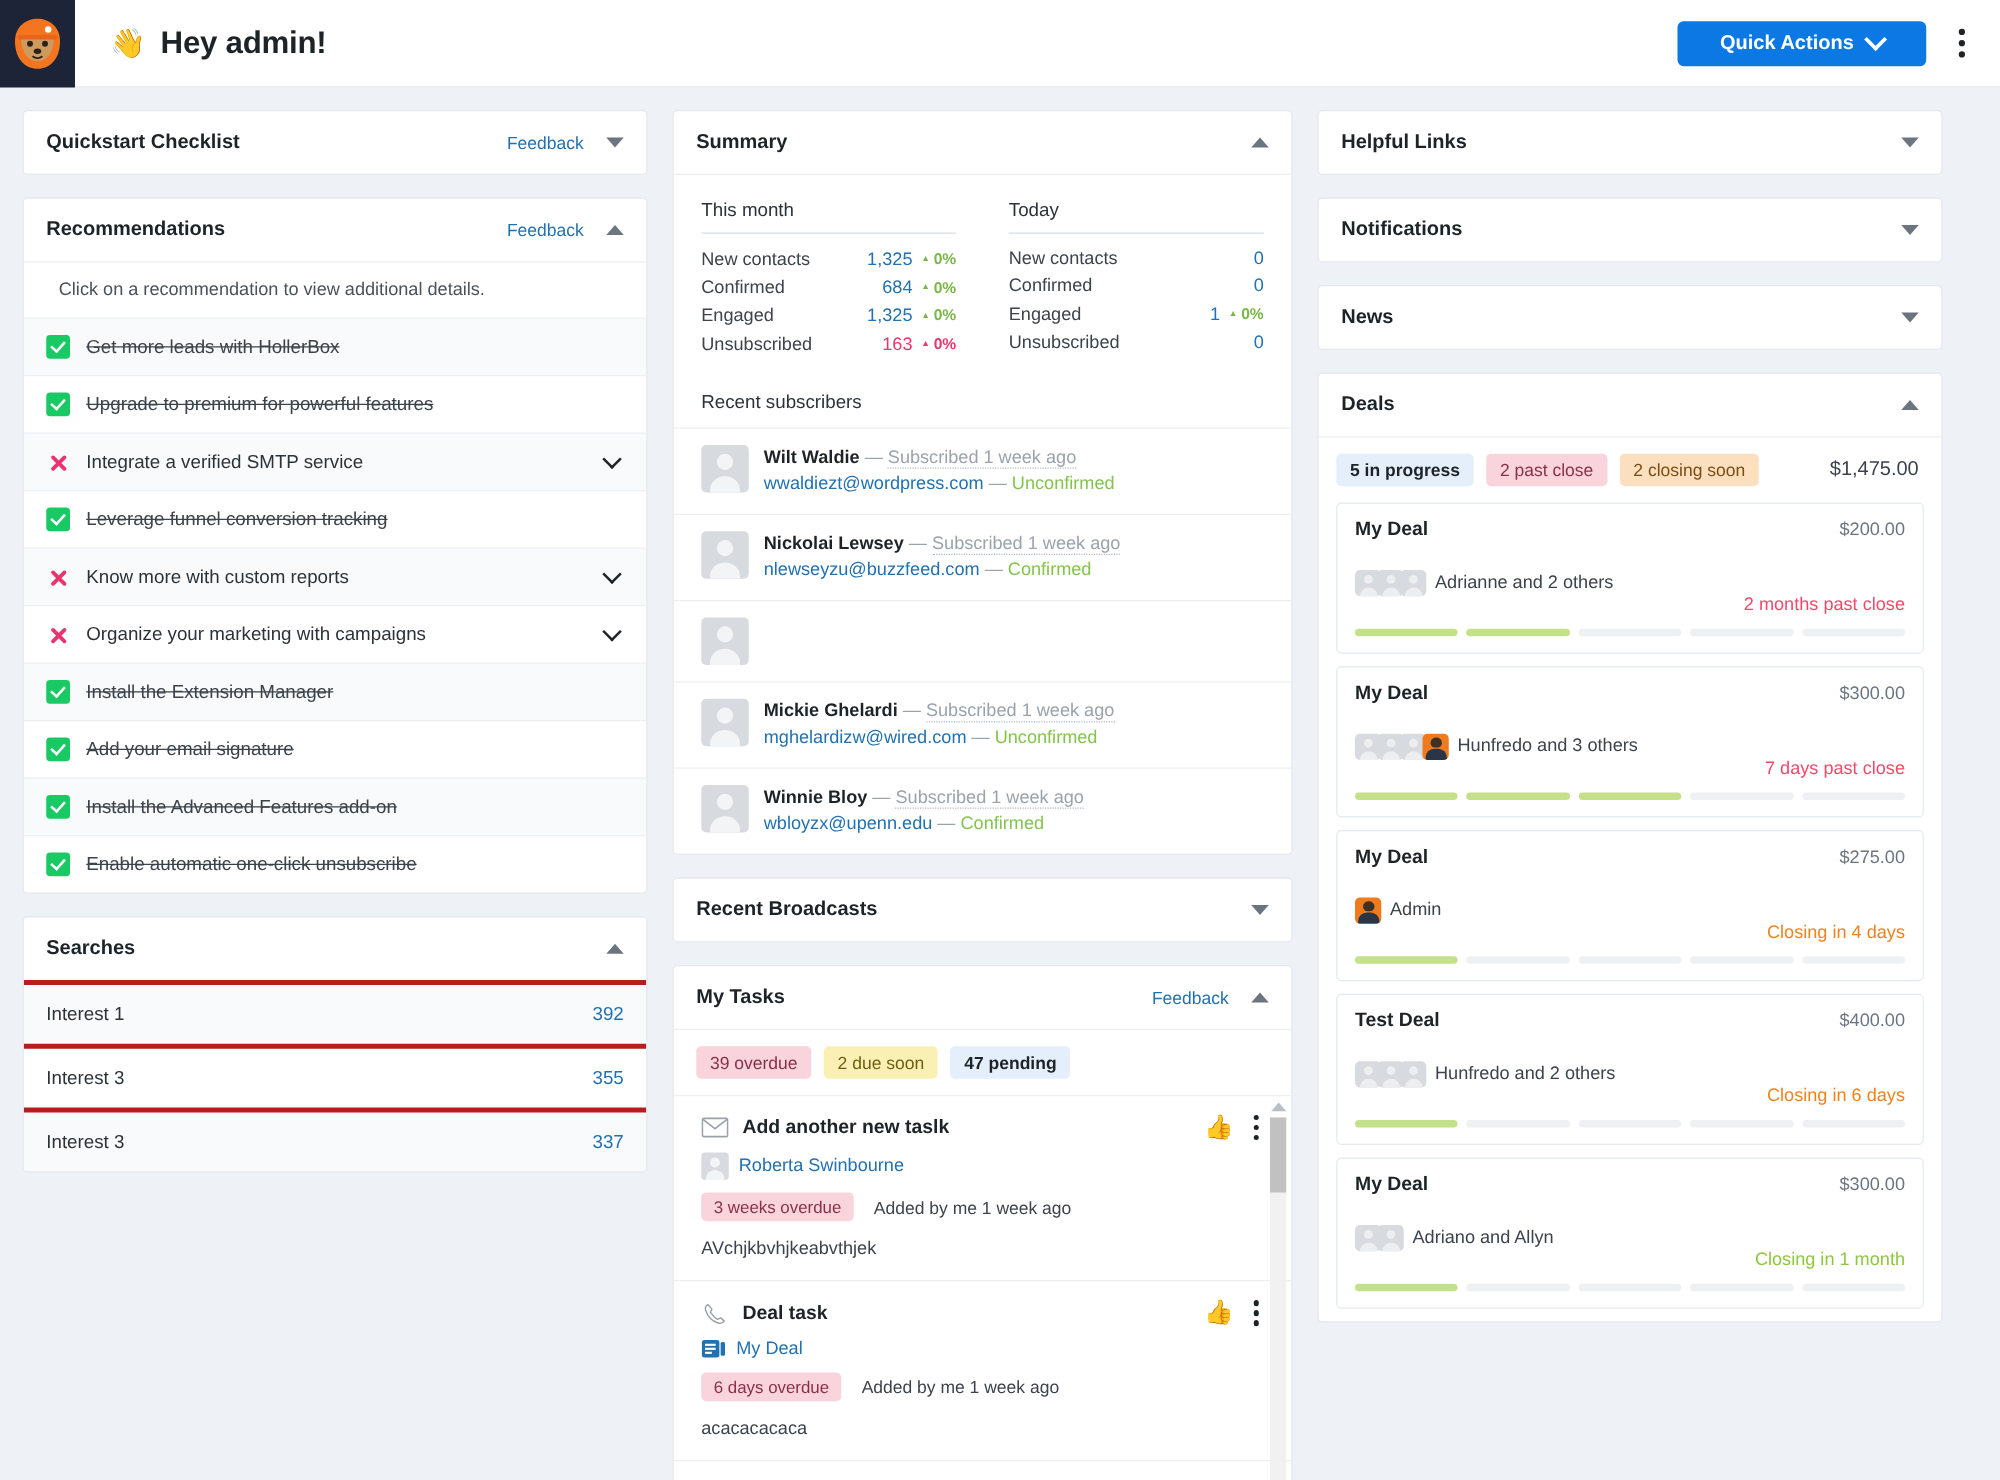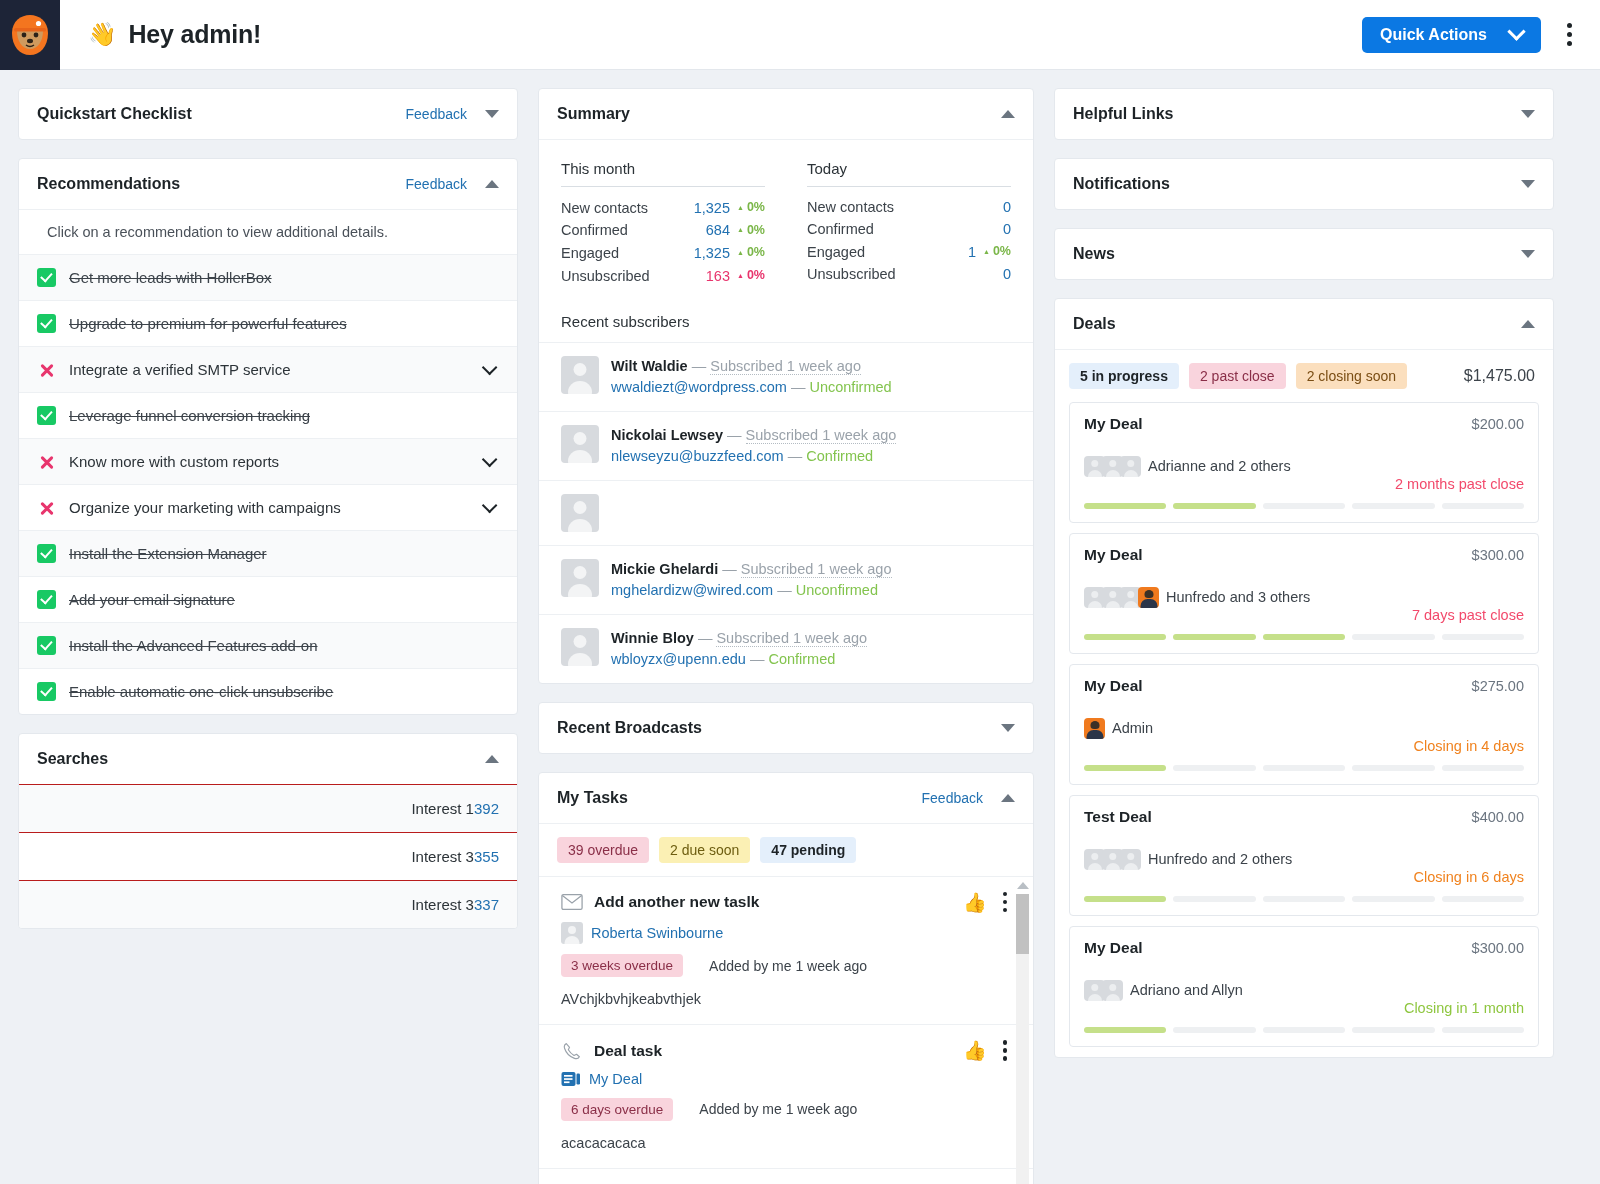--- a/index.html
+++ b/index.html
@@ -23,22 +23,22 @@
   }
   .mascot{ width:44px; height:44px; position:relative; }
   .greeting{
     display:flex; align-items:center; gap:12px; margin-left:28px;
     font-size:25px; font-weight:700; color:#1d2327; letter-spacing:-.2px;
   }
   .wave{ font-size:23px; }
   .topbar-right{ margin-left:auto; display:flex; align-items:center; gap:18px; padding-right:20px;}
   .qa-btn{
     background:#0b78e3; color:#fff; border:none; border-radius:5px;
-    padding:0 18px; height:36px; font-size:16px; font-weight:700;
-    display:flex; align-items:center; gap:23px; cursor:pointer;
+    padding:0 34px; height:36px; font-size:16px; font-weight:700;
+    display:flex; align-items:center; gap:11px; cursor:pointer;
     font-family:inherit;
   }
   .chev-white{ width:13px; height:13px; border-right:3px solid #fff; border-bottom:3px solid #fff;
     transform:rotate(45deg) translate(-2px,-2px); }
   .kebab{ display:flex; flex-direction:column; gap:4px; padding:6px 8px; cursor:pointer;}
   .kebab i{ width:5px; height:5px; border-radius:50%; background:#1d2327; display:block;}
 
   
   .cols{
     display:flex; gap:20px; padding:18px 18px 0 18px; align-items:flex-start;
@@ -81,21 +81,21 @@
   .ck:after{ content:""; width:5px;height:9px;border-right:2.2px solid #fff;border-bottom:2.2px solid #fff;
     transform:rotate(42deg) translate(-1px,-1px); }
   .xm{ width:19px;height:19px;flex:none;position:relative;}
   .xm:before,.xm:after{ content:""; position:absolute; left:2px; top:8.5px; width:16px;height:3px;
     background:#e8356d; border-radius:2px;}
   .xm:before{ transform:rotate(45deg);} .xm:after{ transform:rotate(-45deg);}
   .chev{ width:11px;height:11px;border-right:2.4px solid #1d2327;border-bottom:2.4px solid #1d2327;
     transform:rotate(45deg) translateY(-3px); margin-right:6px; cursor:pointer;}
 
   
-  .srow{ display:flex; padding:15px 18px; border-top:1px solid #b91c1c; font-size:15px;text-align:right;}
+  .srow{ display:flex; padding:15px 18px; border-top:4px solid #b91c1c; font-size:15px;}
   .srow:nth-child(even){ background:#f9fafb; }
   .srow .nm{ flex:1; color:#2c3338; }
   .srow .ct{ color:#2271b1; }
 
   
   .sum-body{ display:flex; padding:10px 22px 16px 22px; border-top:1px solid #edf0f3;}
   .sum-col{ flex:1; padding:10px 20px 0 0; }
   .sum-col:last-child{ padding-right:0; padding-left:22px;}
   .sum-title{ font-size:15px; color:#2c3338; padding-bottom:9px; border-bottom:1px solid #d9dee3; margin-bottom:9px;}
   .sum-line{ display:flex; align-items:flex-end; font-size:14.5px; line-height:22px; color:#3c434a;}
@@ -133,21 +133,21 @@
   .thumb{ color:#0b78e3; font-size:19px; cursor:pointer; line-height:1;}
   .kb2{ display:flex; flex-direction:column; gap:3.5px; cursor:pointer; padding:0 4px;}
   .kb2 i{ width:4.5px;height:4.5px;border-radius:50%;background:#1d2327;}
   .task-who{ display:flex; align-items:center; gap:8px; margin-top:10px;}
   .mini-av{ width:22px;height:22px;border-radius:3px;background:#d7dade;position:relative;overflow:hidden;flex:none;}
   .mini-av:before{ content:""; position:absolute; left:50%;top:4px;width:8px;height:8px;border-radius:50%;
     background:#f3f4f5;transform:translateX(-50%);}
   .mini-av:after{ content:""; position:absolute; left:50%;bottom:-6px;width:15px;height:14px;border-radius:50%;
     background:#f3f4f5;transform:translateX(-50%);}
   .task-who a{ color:#2271b1; text-decoration:none; font-size:14.5px;}
-  .task-meta{ display:flex; align-items:center; gap:26px; margin-top:10px; font-size:14px; color:#3c434a;}
+  .task-meta{ display:flex; align-items:center; gap:16px; margin-top:10px; font-size:14px; color:#3c434a;}
   .task-desc{ margin-top:14px; font-size:14.5px; color:#3c434a;}
   .deal-link{ display:flex; align-items:center; gap:8px; margin-top:10px;}
   .deal-link a{ color:#2271b1; text-decoration:none; font-size:14.5px;}
   .scrollbar{ position:absolute; right:4px; top:6px; width:13px; bottom:0;}
   .sb-arrow{ width:0;height:0;border-left:6px solid transparent;border-right:6px solid transparent;
     border-bottom:7px solid #b9bfc5; margin:0 auto 3px auto;}
   .sb-track{ position:absolute; top:12px; left:0; right:0; bottom:0; background:#f1f1f1;}
   .sb-thumb{ position:absolute; top:12px; left:0; width:13px; height:60px; background:#c1c1c1;}
 
   

